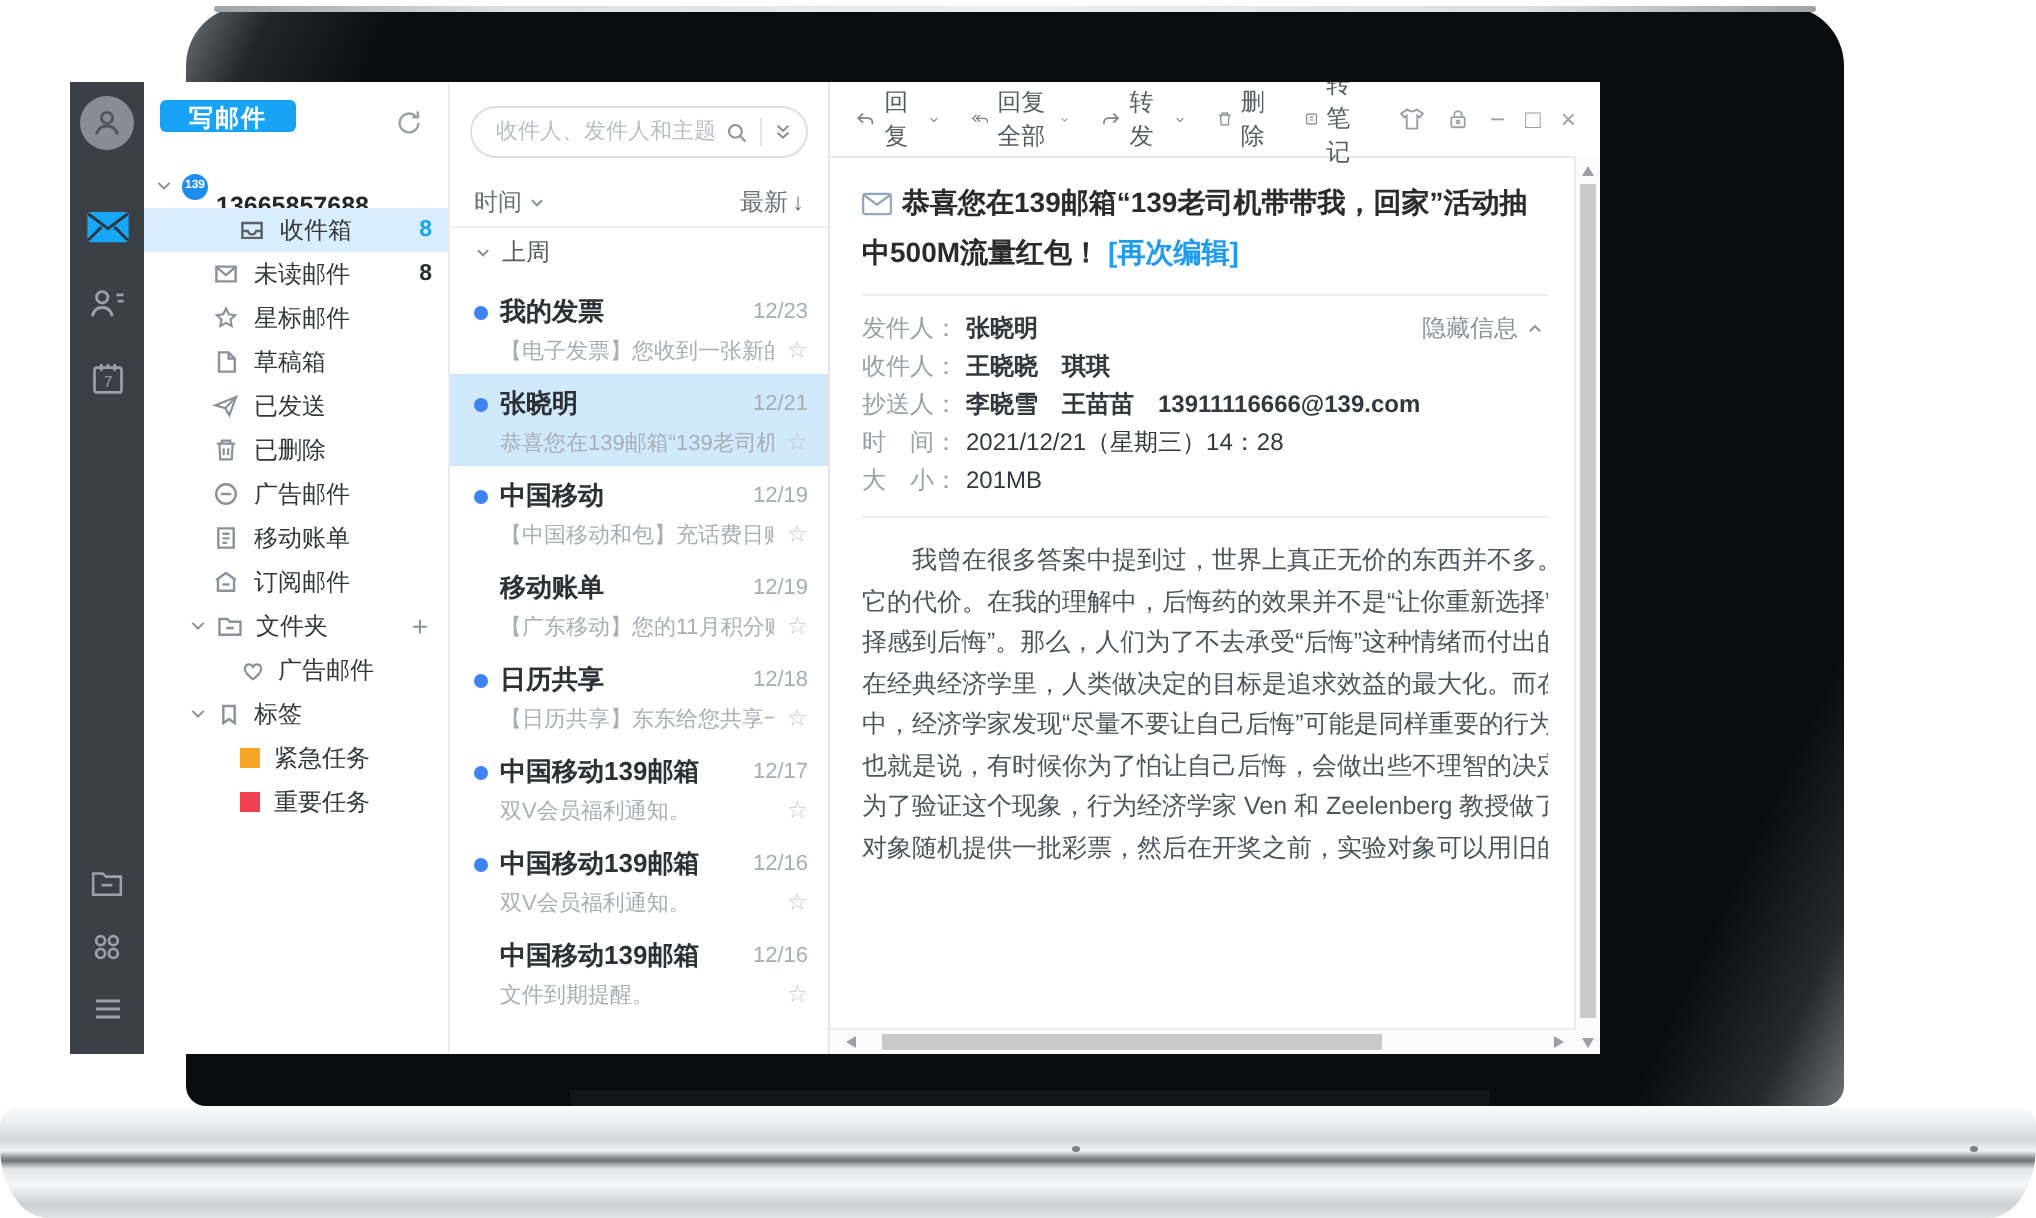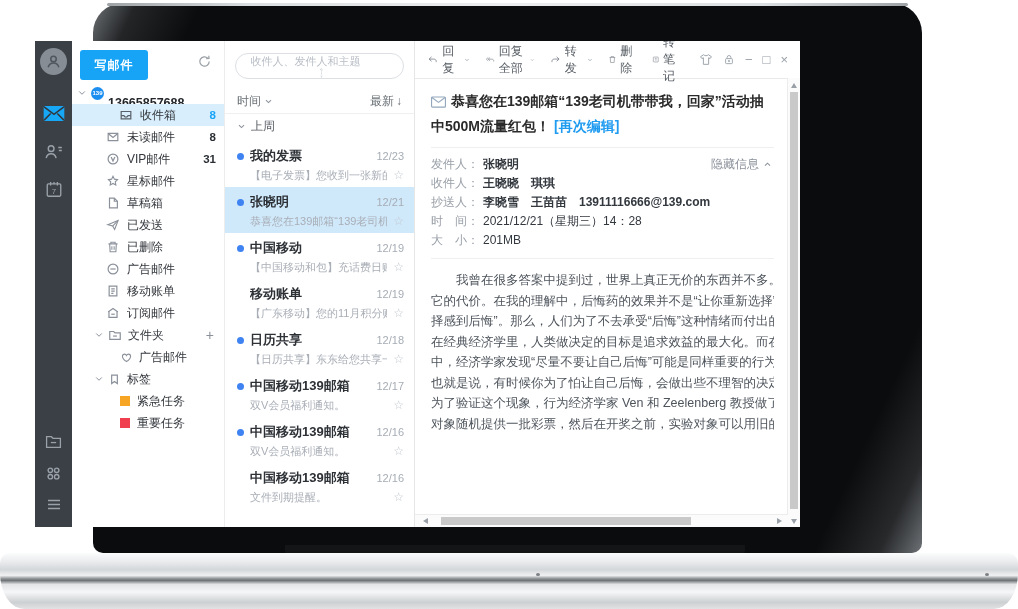--- a/index.html
+++ b/index.html
@@ -22,21 +22,21 @@
 
   
   .rail{width:37px;background:#3b4047;display:flex;flex-direction:column;align-items:center;flex:none;}
   .rail .sp{flex:1;}
   .avatar{margin-top:7px;width:27px;height:27px;border-radius:50%;background:#868d94;display:flex;align-items:center;justify-content:center;}
   .railic{color:#9aa1a8;}
   .rail svg{display:block;}
 
   
   .sidebar{width:152px;border-right:1px solid #ededed;position:relative;flex:none;font-size:12px;color:#333;}
-  .compose{position:absolute;left:8px;top:9px;width:68px;height:30px;border:none;border-radius:3px;background:#17a4f6;color:#fff;
+  .compose{position:absolute;left:8px;top:9px;width:68px;height:16px;border:none;border-radius:3px;background:#17a4f6;color:#fff;
        font-size:12px;letter-spacing:1px;font-family:inherit;font-weight:bold;}
   .refresh{position:absolute;right:12px;top:13px;color:#9aa0a6;}
   .acct{position:absolute;left:5px;top:42px;height:20px;display:flex;align-items:center;gap:4px;}
   .acct .badge{width:13px;height:13px;border-radius:50%;background:#1b8ef0;color:#fff;font-size:6px;font-weight:bold;
        display:flex;align-items:center;justify-content:center;}
   .acct .num{font-weight:bold;font-size:12.5px;color:#23272c;margin-top:20px;}
   .folders{position:absolute;left:0;top:63px;right:0;}
   .frow{height:22px;display:flex;align-items:center;padding:0 8px 0 34px;position:relative;cursor:default;}
   .frow .ic{margin-right:7px;}
   .frow .lbl{flex:1;color:#33373c;}
@@ -47,21 +47,21 @@
   .grow .chev{margin-right:4px;color:#8b919b;}
   .grow .ic{margin-right:6px;}
   .grow .plus{margin-left:auto;color:#8b919b;font-size:14px;}
   .crow{height:22px;display:flex;align-items:center;padding:0 8px 0 48px;color:#33373c;}
   .crow .ic{margin-right:6px;}
   .swatch{width:10px;height:10px;margin-right:7px;flex:none;}
 
   
   .list{width:189px;border-right:1px solid #e6e6e6;flex:none;position:relative;}
   .searchwrap{padding:12px 10px 0 10px;}
-  .searchbox{height:24px;border:1px solid #dcdfe3;border-radius:13px;display:flex;align-items:center;padding:0 6px 0 10px;flex-direction:column;}
+  .searchbox{height:24px;border:1px solid #dcdfe3;border-radius:13px;display:flex;align-items:center;padding:0 6px 0 10px;}
   .searchbox input{border:none;outline:none;flex:1;min-width:0;font-size:11px;color:#333;background:transparent;font-family:inherit;}
   .searchbox input::placeholder{color:#b9bec6;}
   .searchbox .div{width:1px;height:14px;background:#e2e5e8;margin:0 5px;}
   .listhead{margin-top:10px;height:24px;display:flex;align-items:center;padding:0 12px;font-size:12px;color:#6a7076;border-bottom:1px solid #f0f0f0;}
   .listhead .right{margin-left:auto;display:flex;align-items:center;gap:2px;}
   .grouphead{height:25px;display:flex;align-items:center;padding:0 12px;font-size:12px;color:#565b61;gap:5px;}
   .items{position:absolute;top:100px;left:0;right:0;bottom:0;overflow:hidden;}
   .item{height:46px;padding:6px 10px 12px 12px;box-sizing:border-box;position:relative;}
   .item.sel{background:#cfe9fb;}
   .r1{display:flex;align-items:center;height:18px;}
@@ -198,30 +198,20 @@
               <g fill="none" stroke="#8b919b" stroke-width="1.2">
                 <rect x="2.5" y="3.8" width="11" height="8.4"></rect>
                 <path d="M2.8 4.2L8 8.6l5.2-4.4"></path>
               </g>
             </svg>
           <span class="lbl">未读邮件</span>
           <span class="cnt">8</span>
         </div>
         <div class="frow">
           <svg class="ic" width="14" height="14" viewBox="0 0 16 16">
-              <g fill="none" stroke="#8b919b" stroke-width="1.2">
-                <circle cx="8" cy="8" r="5.6"></circle>
-                <path d="M5.9 5.6L8 10.4l2.1-4.8"></path>
-              </g>
-            </svg>
-          <span class="lbl">VIP邮件</span>
-          <span class="cnt">31</span>
-        </div>
-        <div class="frow">
-          <svg class="ic" width="14" height="14" viewBox="0 0 16 16">
               <path d="M8 2.6l1.6 3.3 3.6.5-2.6 2.5.6 3.6L8 10.8l-3.2 1.7.6-3.6L2.8 6.4l3.6-.5z" fill="none" stroke="#8b919b" stroke-width="1.1"></path>
             </svg>
           <span class="lbl">星标邮件</span>
         </div>
         <div class="frow">
           <svg class="ic" width="14" height="14" viewBox="0 0 16 16">
               <g fill="none" stroke="#8b919b" stroke-width="1.2">
                 <path d="M4 2.5h5.5L13 6v7.5H4z"></path>
                 <path d="M9.5 2.5V6H13"></path>
               </g>

